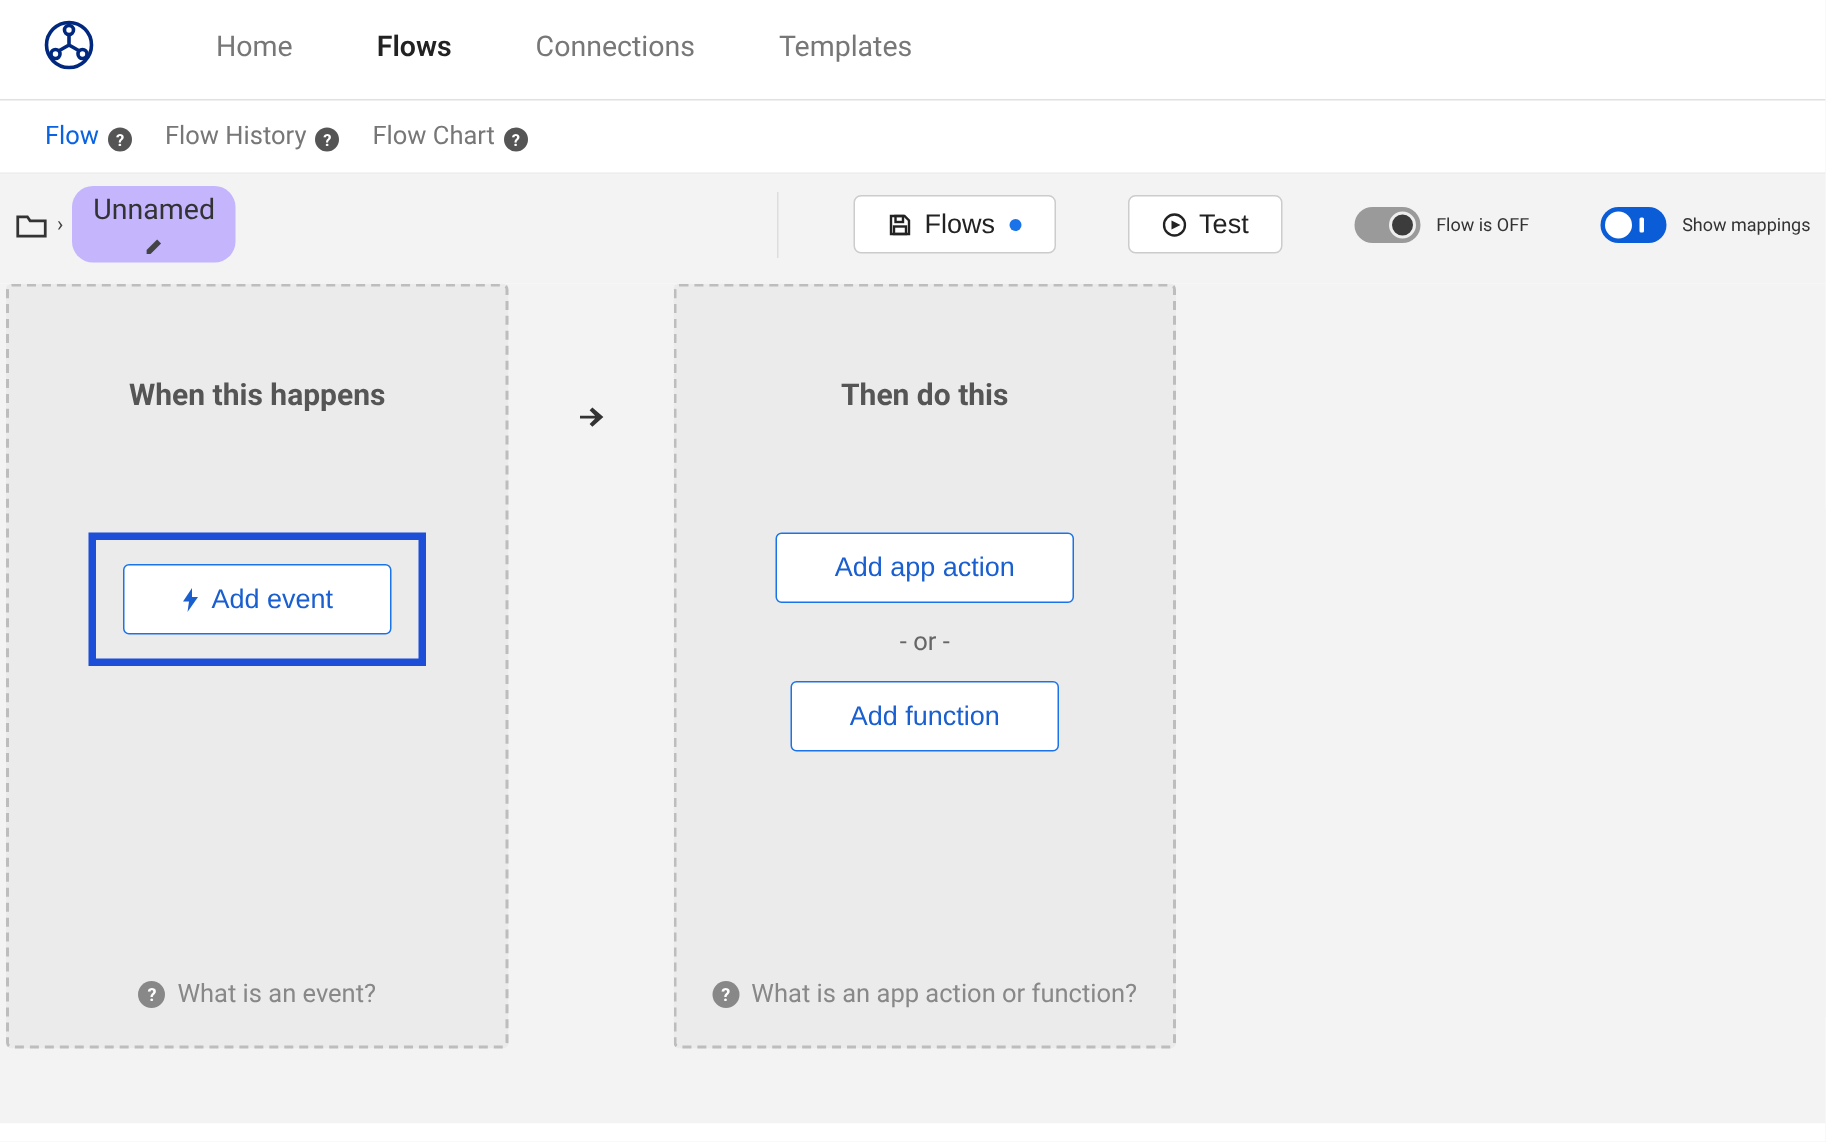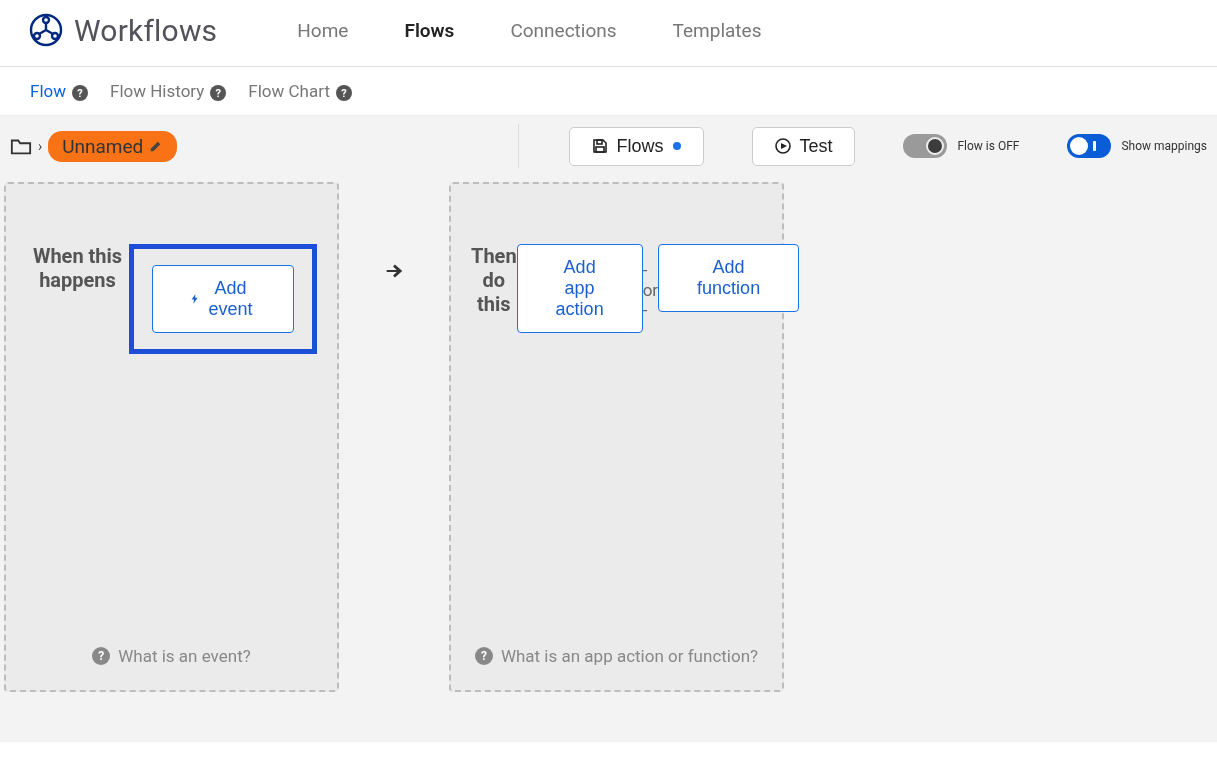--- a/index.html
+++ b/index.html
@@ -74,28 +74,29 @@
   }
   .breadcrumb {
     display: flex;
     align-items: center;
     gap: 6px;
     padding-right: 20px;
   }
   .folder-icon { width: 22px; height: 20px; color: #333; flex-shrink:0; }
   .chevron { font-size: 14px; color: #444; }
   .flow-name-chip {
-    background: #f97316;
+    background: #c4b5fd;
     color: #333;
     border-radius: 14px;
     padding: 4px 14px;
     font-size: 19px;
     display: inline-flex;
     align-items: center;
     gap: 6px;
+    flex-direction: column;
   }
   .pencil-icon { width:14px; height:14px; color:#444; }
   .vdivider {
     width:1px; height:44px; background:#ddd;
     margin: 0 50px 0 auto;
   }
   .actions {
     display: flex;
     align-items: center;
     gap: 48px;
@@ -137,21 +138,22 @@
     align-items:flex-start;
   }
   .card {
     border: 2px dashed #bdbdbd;
     background:#ebebeb;
     border-radius:4px;
     width: 335px;
     height: 510px;
     padding: 60px 20px 20px 20px;
     display:flex;
-    align-items:flex-start;
+    flex-direction:column;
+    align-items:center;
     position:relative;
   }
   .card.wide { width: 335px; }
   .card-title {
     font-size:20px;
     font-weight:700;
     color:#555;
     text-align:center;
     margin-bottom: 80px;
   }
@@ -206,21 +208,20 @@
 
 <div class="topnav">
   <div class="brand">
     <svg class="brand-logo" viewBox="0 0 36 36" fill="none" stroke="currentColor" stroke-width="2.4">
       <circle cx="18" cy="18" r="15"></circle>
       <circle cx="18" cy="8" r="3" fill="#fff"></circle>
       <circle cx="9" cy="24" r="3" fill="#fff"></circle>
       <circle cx="27" cy="24" r="3" fill="#fff"></circle>
       <path d="M18 11 L18 18 M18 18 L11 22 M18 18 L25 22"></path>
     </svg>
-    <span class="brand-title">Workflows</span>
   </div>
   <div class="nav-items">
     <span class="nav-item">Home</span>
     <span class="nav-item active">Flows</span>
     <span class="nav-item">Connections</span>
     <span class="nav-item">Templates</span>
   </div>
 </div>
 
 <div class="subtabs">

